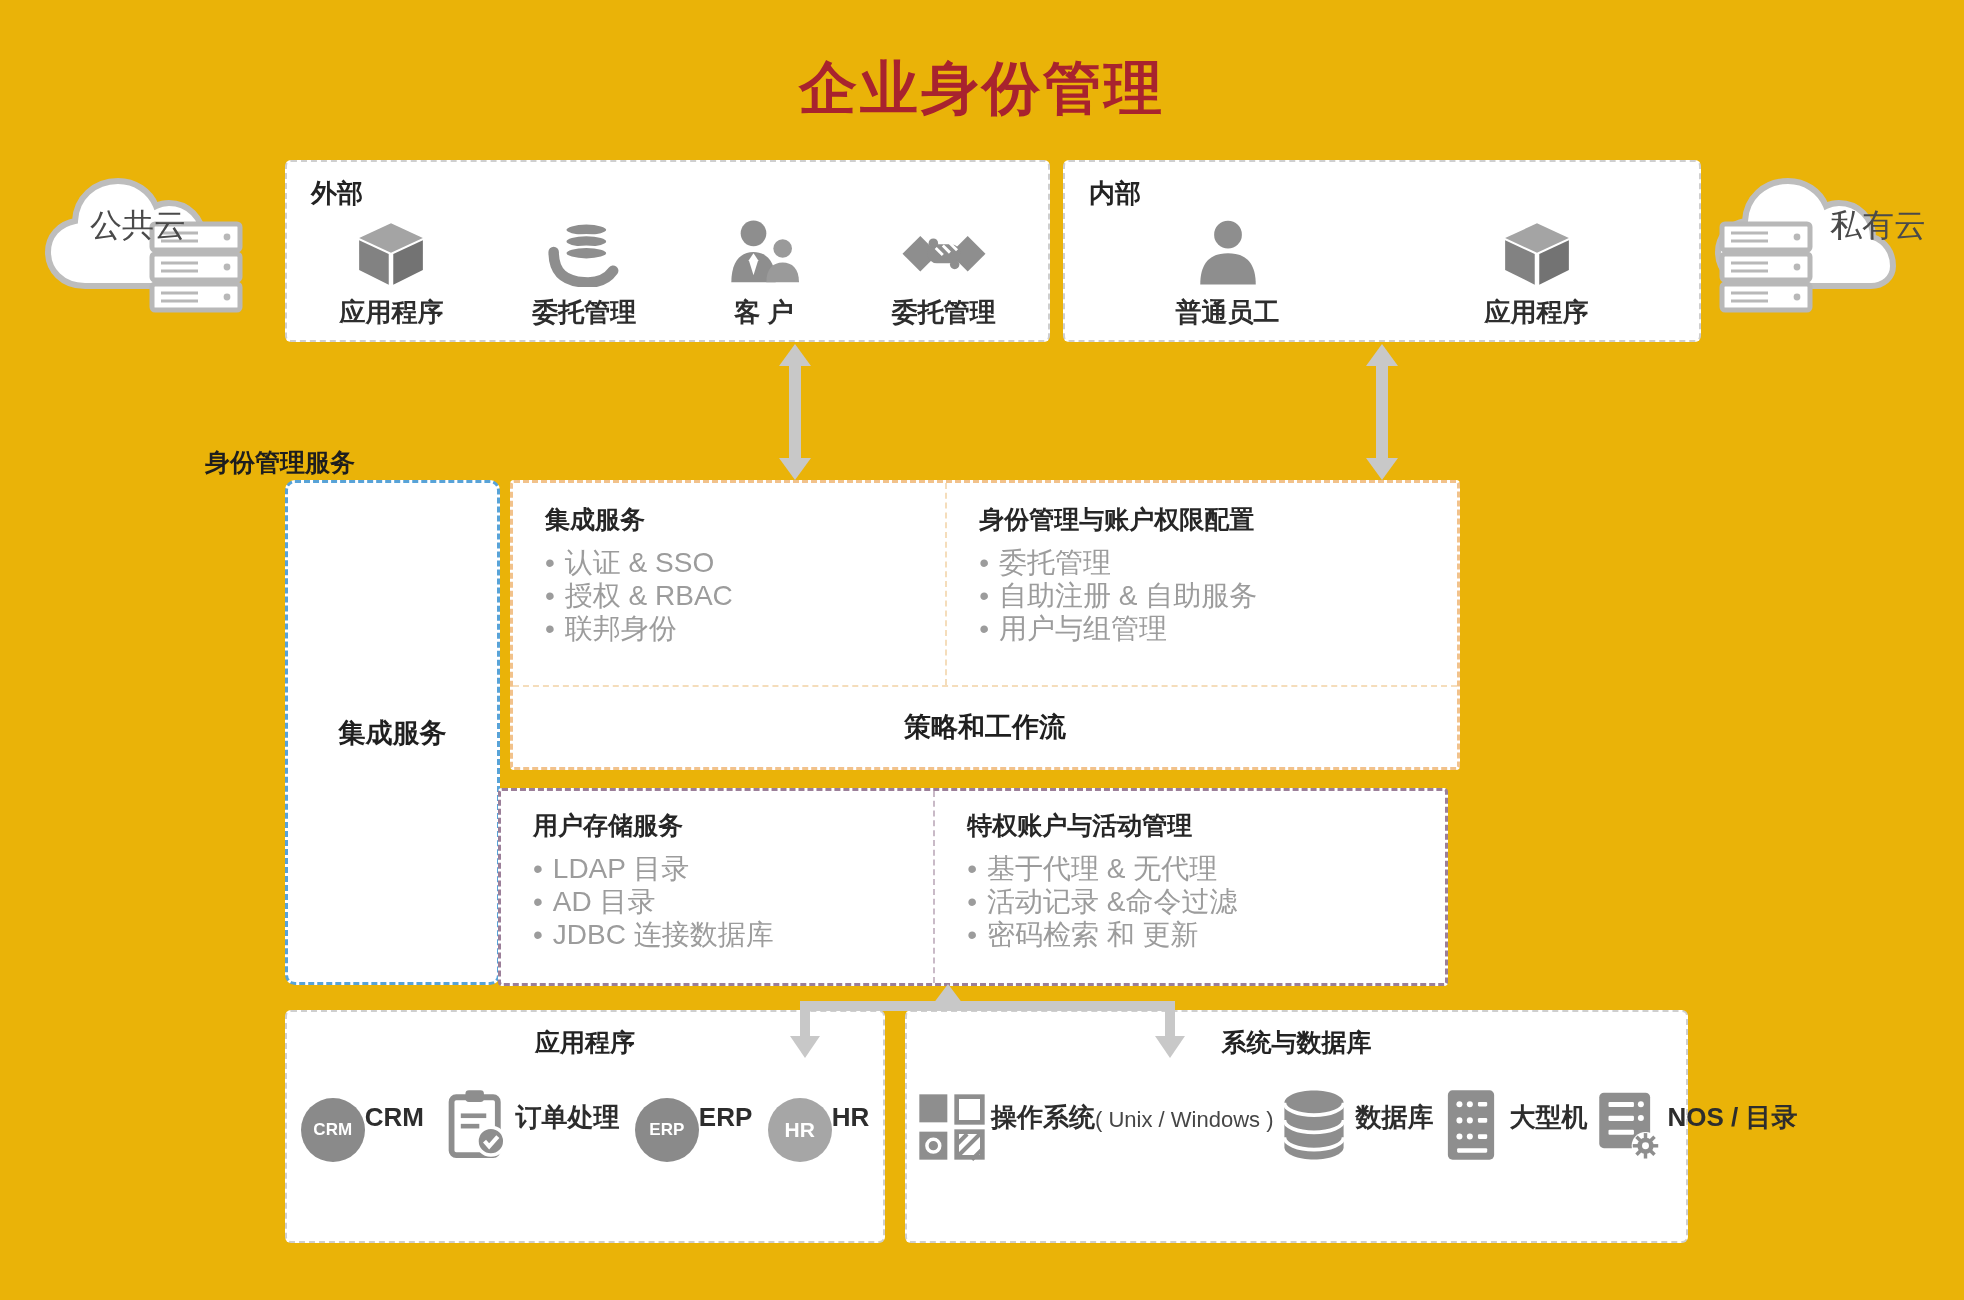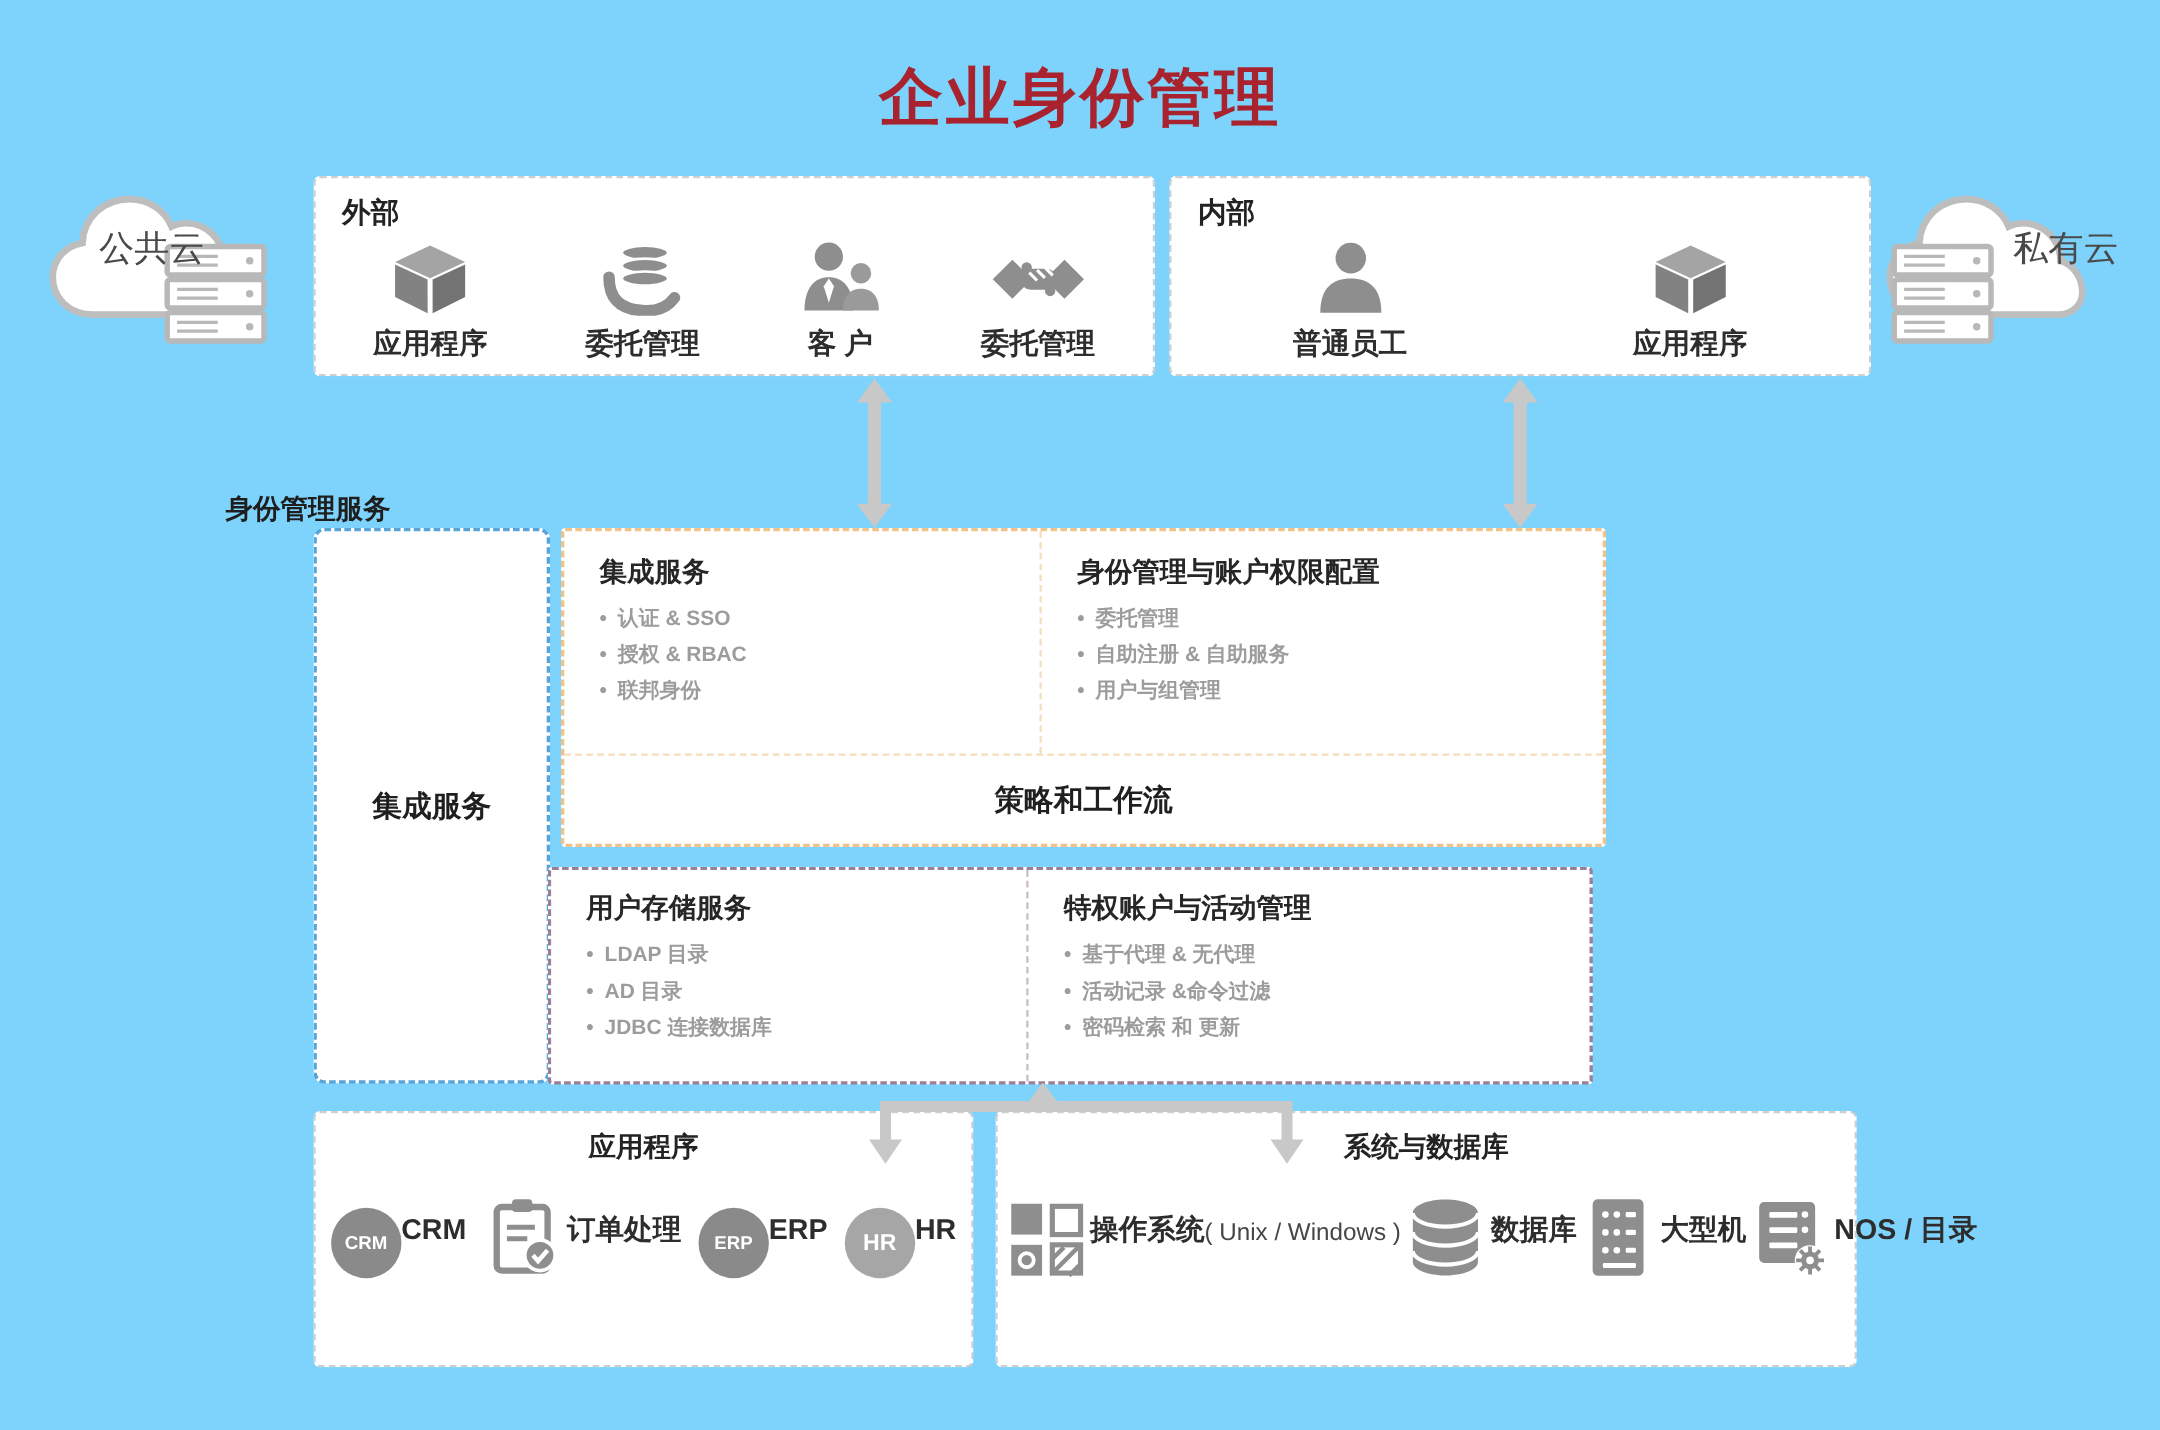--- a/index.html
+++ b/index.html
@@ -1,17 +1,17 @@
 <!DOCTYPE html>
 <html><head>
 <meta charset="utf-8">
 <style>
   * { margin:0; padding:0; box-sizing:border-box; }
   body { font-family:"Liberation Sans", sans-serif; background:#fff; }
-  .canvas { position:relative; width:1964px; height:1300px; background:#7dd3fc; overflow:hidden; }
+  .canvas { position:relative; width:1964px; height:1300px; background:#eab308; overflow:hidden; }
 
   .title { position:absolute; left:0; top:50px; width:100%; text-align:center;
            font-size:58px; font-weight:bold; color:#a8232e; letter-spacing:3px; }
 
   
   .cloud-wrap { position:absolute; width:230px; height:170px; }
   .cloud-wrap.left  { left:30px;  top:158px; }
   .cloud-wrap.right { left:1700px; top:158px; }
   .cloud-label { position:absolute; font-size:32px; color:#4a4a4a; }
   .cloud-wrap.left  .cloud-label { left:60px;  top:46px; }
@@ -48,21 +48,21 @@
                   font-size:27px; font-weight:bold; color:#1f1f1f; }
 
   .panel-purple { position:absolute; left:498px; top:788px; width:950px; height:198px;
                   border:3px dashed #9b7f99; border-radius:4px; background:#fff; }
   .store-cols { display:flex; height:100%; }
   .store-col { padding:18px 10px 0 32px; }
   .store-col.first { width:46%; border-right:2px dashed #c9bac7; }
   .store-col.second { flex:1; }
 
   .col-title { font-size:25px; font-weight:bold; color:#262626; margin-bottom:10px; }
-  .bullet { font-size:19px; color:#9c9c9c; line-height:33px;font-weight:bold; }
+  .bullet { font-size:28px; color:#9c9c9c; line-height:33px; }
   .bullet::before { content:"•"; margin-right:10px; color:#9c9c9c; }
 
   
   .box-apps { left:285px; top:1010px; width:600px; height:233px; }
   .box-sys  { left:905px; top:1010px; width:783px; height:233px; }
   .b-title { position:absolute; top:14px; left:0; right:0; text-align:center;
              font-size:25px; font-weight:bold; color:#232323; }
   .b-row { position:absolute; left:6px; right:6px; top:48px; bottom:4px;
            display:flex; justify-content:space-around; align-items:flex-start; }
   .b-item { display:flex; flex-direction:row; align-items:center; }

